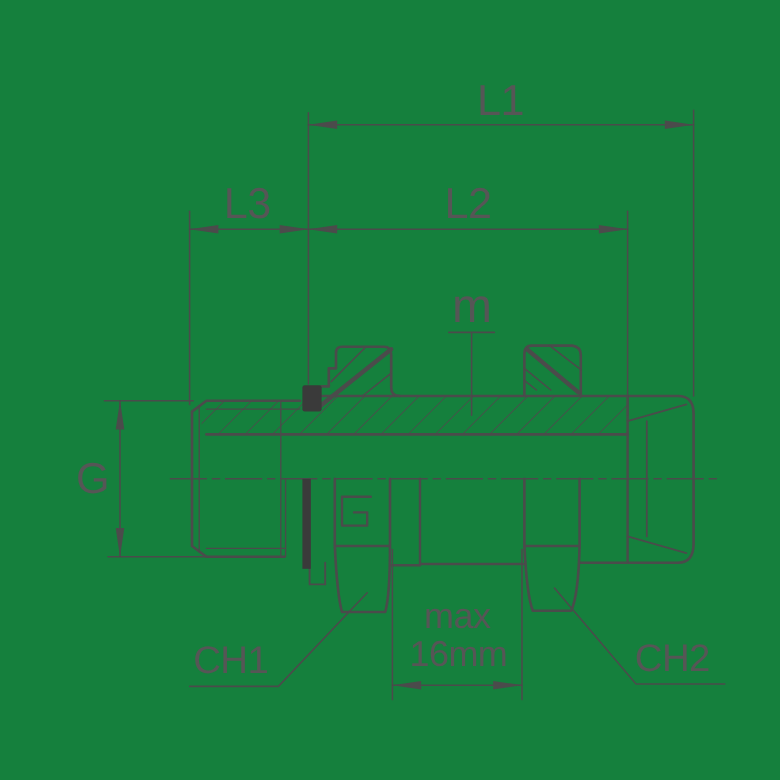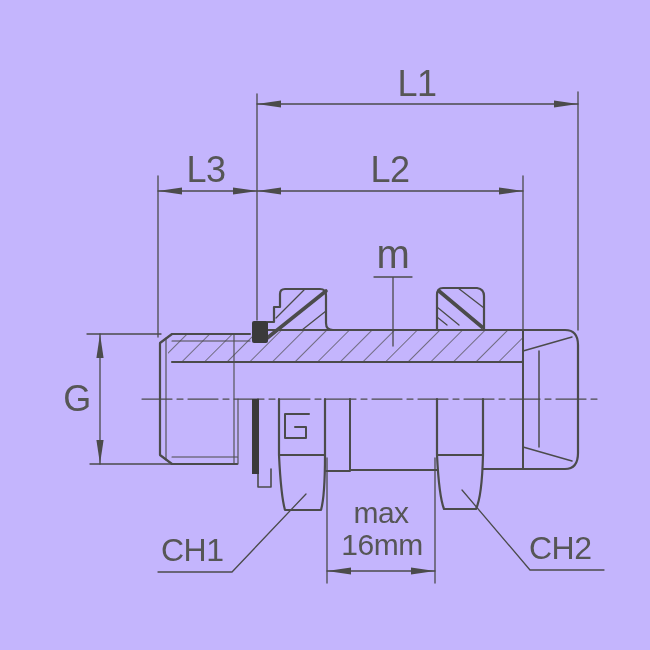--- a/index.html
+++ b/index.html
@@ -1,18 +1,18 @@
 <!DOCTYPE html>
 <html><head>
 <meta charset="utf-8">
 <style>
   html, body { margin: 0; padding: 0; background: #ffffff; }
   .canvas {
     width: 650px; height: 650px;
-    background: #c4b5fd;
+    background: #15803d;
     position: relative;
     overflow: hidden;
   }
   svg { display: block; }
   text {
     font-family: "Liberation Sans", "DejaVu Sans", sans-serif;
     letter-spacing: -0.5px;
   }
   .dim-label  { font-size: 36px; }
   .m-label    { font-size: 40px; }

